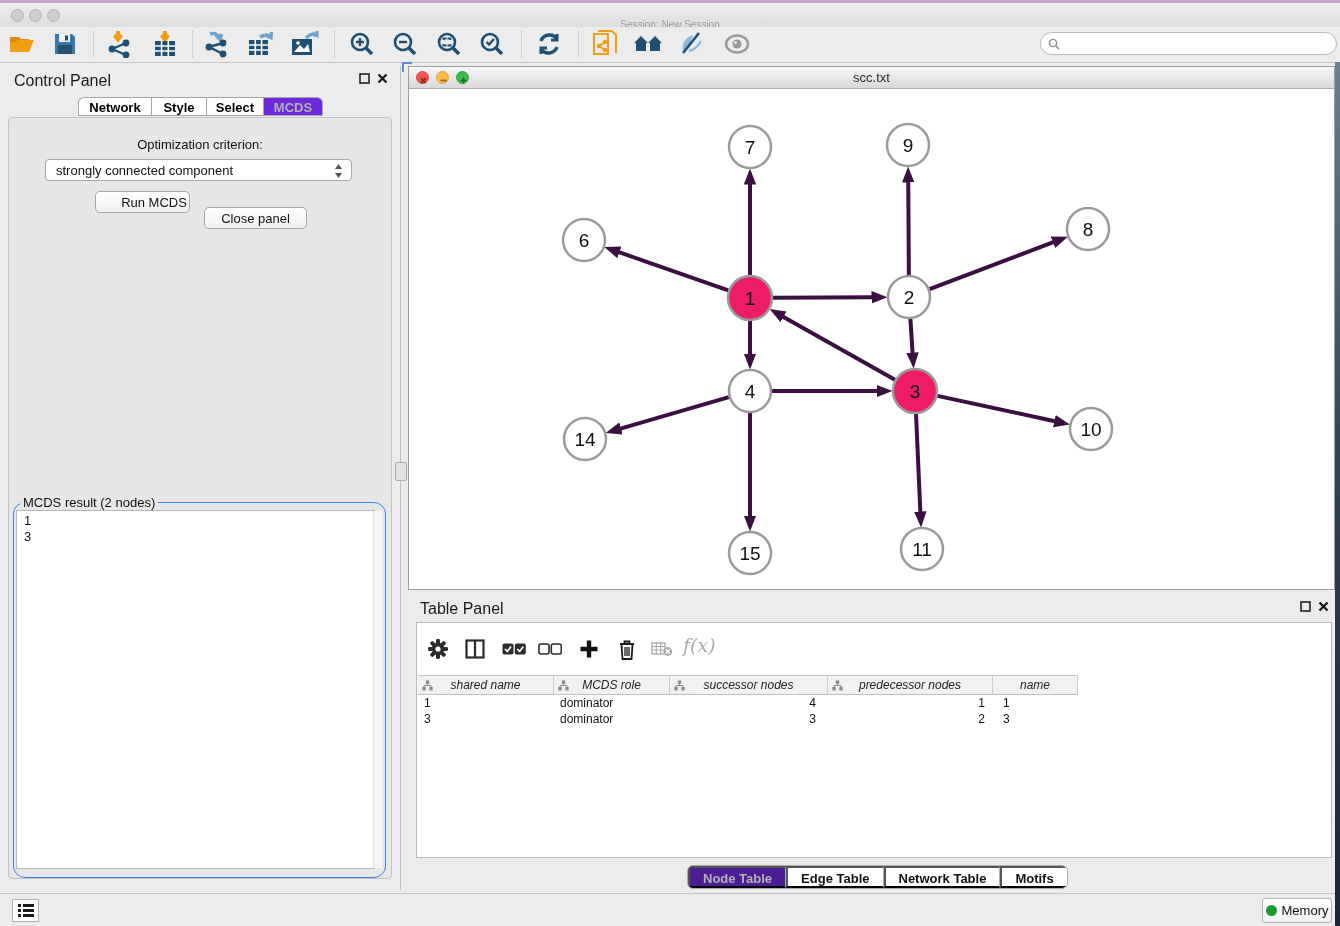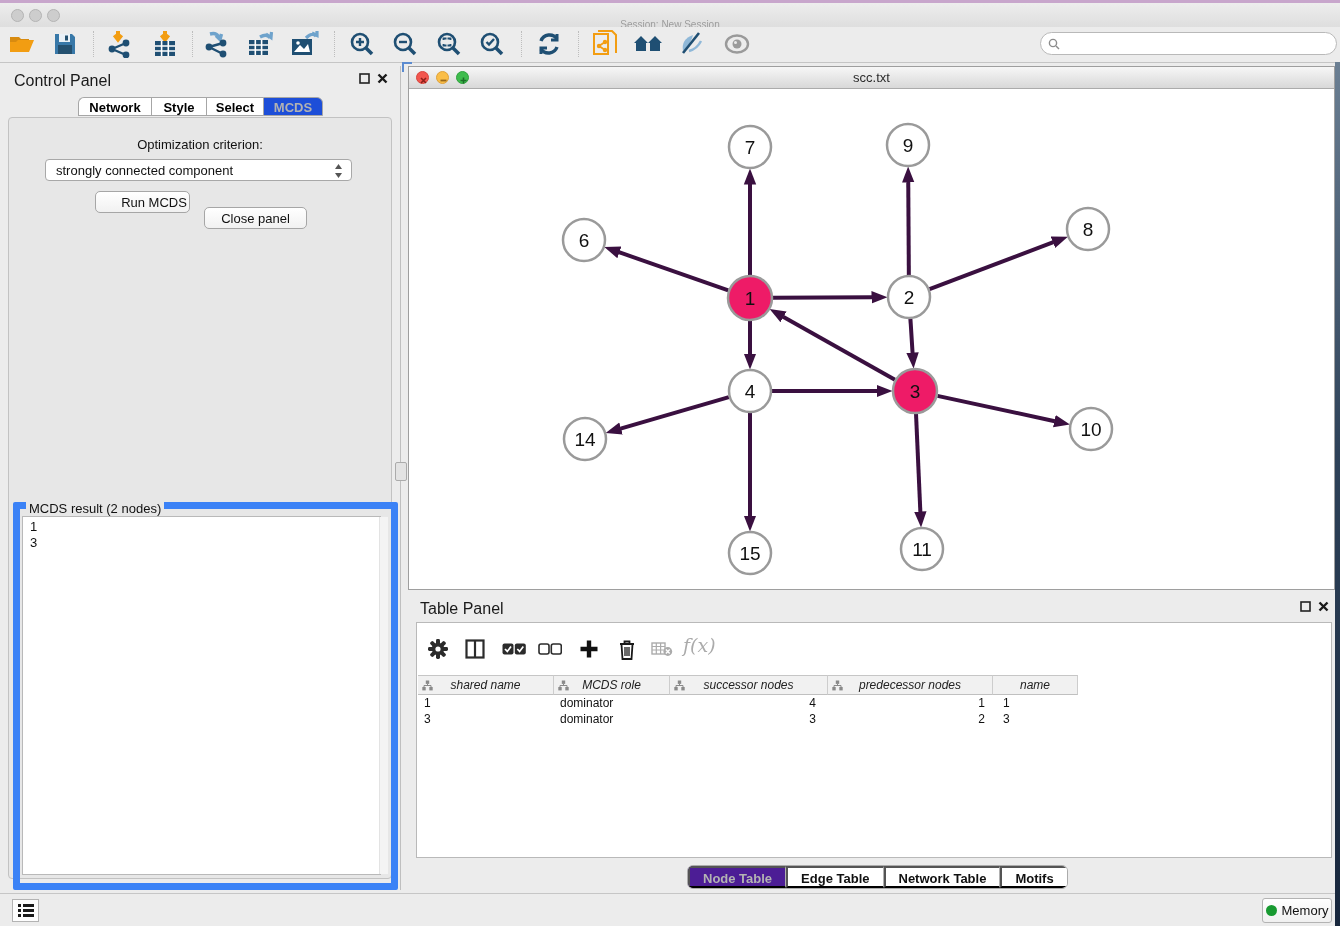--- a/index.html
+++ b/index.html
@@ -19,31 +19,31 @@
   #searchbox input{border:none;outline:none;flex:1;font-size:12px;background:transparent;margin-left:4px;}
   
   .panel-title{font-size:16px;color:#1A1A1A;}
   #cp-title{left:14px;top:72px;}
   .winbtn{width:14px;height:14px;display:flex;align-items:center;justify-content:center;background:transparent;border:none;padding:0;}
   #cp-tabs{left:78px;top:97px;height:21px;display:flex;}
   .cptab{height:19px;line-height:19px;text-align:center;font-size:13px;font-weight:600;color:#000;
          background:#fff;border:1px solid #A6A6A6;border-right:none;padding:0;}
   .cptab:first-child{border-radius:6px 0 0 0;}
   .cptab:last-child{border-right:1px solid #A6A6A6;border-radius:0 6px 0 0;}
-  .cptab.sel{background:#1d4ed8;color:#B2B2B2;}
+  .cptab.sel{background:#6d28d9;color:#B2B2B2;}
   #cp-body{left:8px;top:117px;width:382px;height:760px;background:#E7E7E7;border:1px solid #C2C2C2;border-radius:4px;}
   #opt-label{left:0;top:19px;width:382px;text-align:center;font-size:13px;color:#111;}
   #criterion{left:36px;top:41px;width:307px;height:22px;background:#fff;border:1px solid #A8A8A8;border-radius:4px;
              display:flex;align-items:center;font-size:13px;color:#111;padding-left:10px;box-sizing:border-box;}
   #criterion .stepper{position:absolute;right:8px;top:3px;}
   .cpbtn{height:22px;background:linear-gradient(#FFFFFF,#F1F1F1);border:1px solid #A6A6A6;border-radius:5px;
          font-size:13px;color:#111;font-family:"Liberation Sans",sans-serif;padding:0;}
   #run-btn{left:86px;top:73px;width:95px;padding-left:23px;}
   #closep-btn{left:195px;top:89px;width:103px;}
-  #groupbox{left:4px;top:384px;width:371px;height:374px;border:7px solid #3b82f6;border-radius:2px;}
+  #groupbox{left:4px;top:384px;width:371px;height:374px;border:1px solid #3b82f6;border-radius:12px;}
   #gb-legend{position:absolute;left:6px;top:-8px;background:#E7E7E7;padding:0 3px;font-size:13px;color:#111;}
   #gb-text{position:absolute;left:2px;top:7px;width:359px;height:359px;background:#fff;border:1px solid #B9B9B9;
            font-size:13px;color:#111;line-height:16px;padding:2px 0 0 7px;box-sizing:border-box;}
   #gb-scroll{position:absolute;right:3px;top:8px;width:8px;height:357px;background:#F4F4F4;border-left:1px solid #E3E3E3;}
   
   #vdivider{left:400px;top:66px;width:1px;height:824px;background:#BFBFBF;}
   #vgrip{left:395px;top:462px;width:10px;height:17px;background:#E3E3E3;border:1px solid #ABABAB;border-radius:2px;}
   
   #netwin{left:408px;top:66px;width:927px;height:524px;background:#fff;border:1px solid #9E9E9E;box-sizing:border-box;}
   #nw-titlebar{position:absolute;left:0;top:0;width:100%;height:22px;background:linear-gradient(#F7F7F7,#D8D8D8);border-bottom:1px solid #ABABAB;box-sizing:border-box;}

